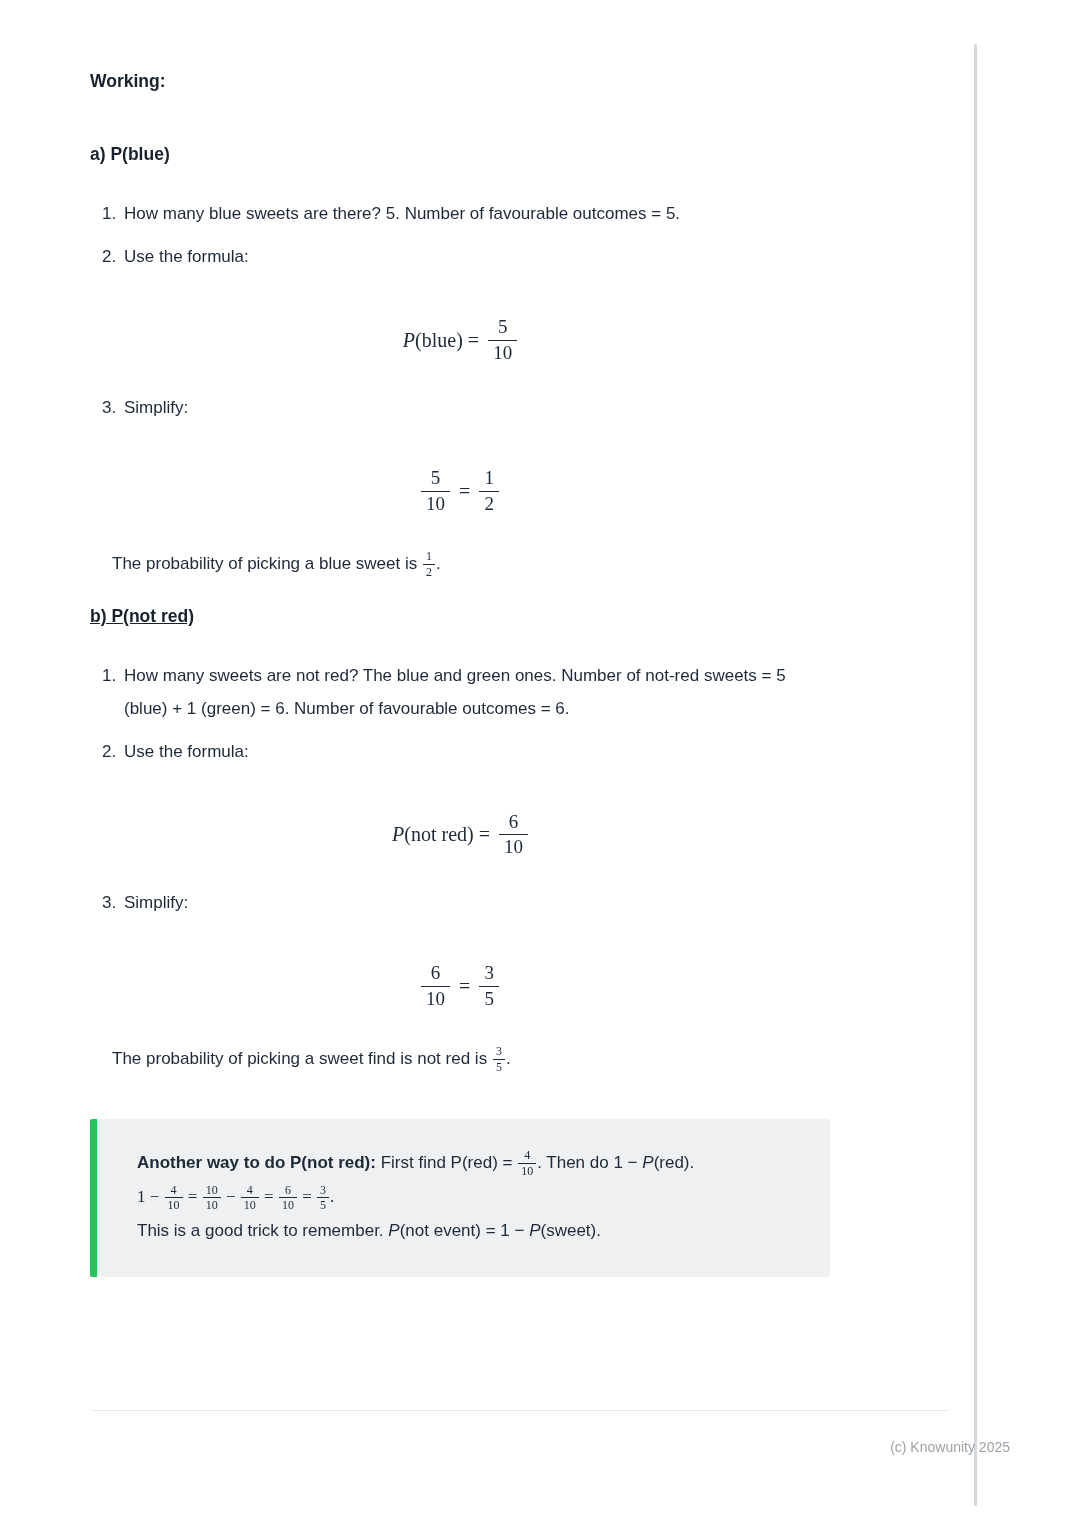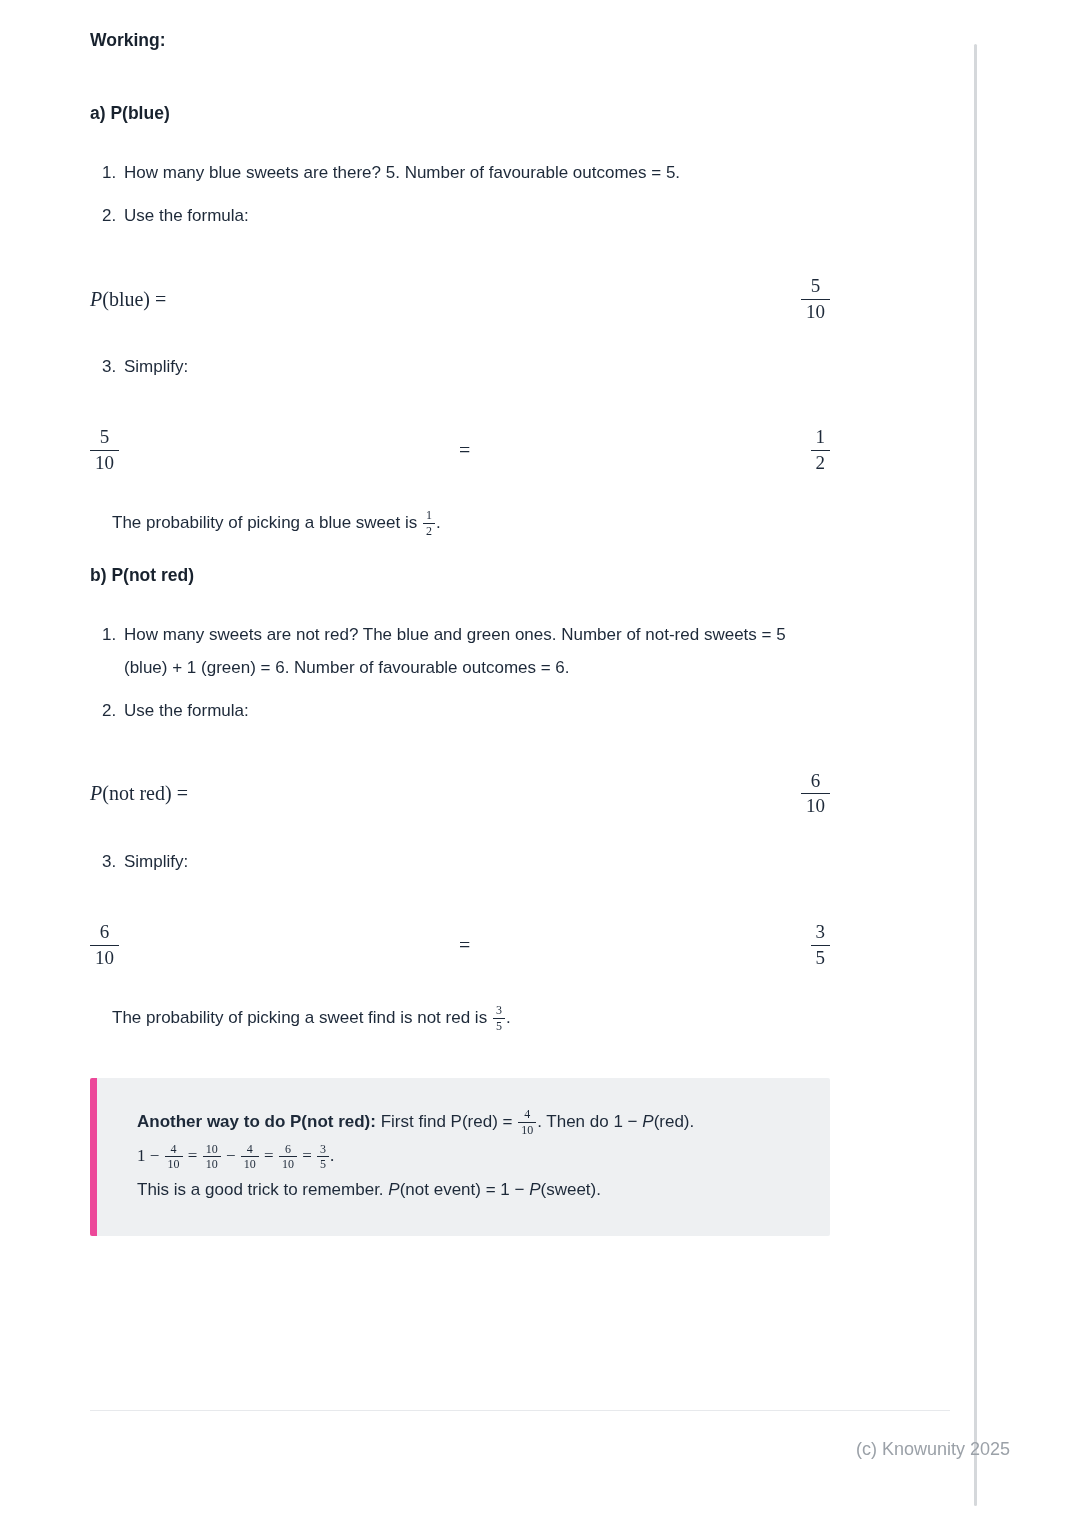--- a/index.html
+++ b/index.html
@@ -9,34 +9,34 @@
     font-family:"Liberation Sans", sans-serif;
     color:#1d2939;
     position:relative;
     overflow:hidden;
     font-size:17px;
   }
   .content {
     position:absolute;
     left:90px; top:0;
     width:740px;
-    padding-top:30px;
+    padding-top:71px;
   }
   .h-bold { font-size:17.5px; font-weight:700; color:#18222e; }
   .intro { margin-top:36px; line-height:37px; }
   .intro em { font-style:italic; }
   .part-heading { margin-top:52px; }
-  .part-heading.b { margin-top:26px; }
+  .part-heading.b { margin-top:26px;text-decoration:underline; }
   .list { margin-top:32px; }
   .li { display:flex; line-height:33px; margin-bottom:10px; }
   .li .n { flex:none; width:22px; margin-left:12px; }
   .li .t { flex:1; }
   .math-block {
     margin:42px 0 26px;
-    display:flex; justify-content:space-between; align-items:center;
+    display:flex; justify-content:center; align-items:center;
     gap:9px;
     font-family:"Liberation Serif", serif;
     font-size:20px;
   }
   .mi { font-style:italic; }
   .mr { font-family:"Liberation Serif", serif; }
   .dfrac {
     display:inline-flex; flex-direction:column; align-items:center;
     font-family:"Liberation Serif", serif;
     font-size:19px; line-height:1.3;
@@ -49,37 +49,37 @@
     font-size:12px; line-height:1.2;
     vertical-align:middle;
     margin:0 1px;
   }
   .ifrac .fnum, .ifrac .fden { padding:0 3px; display:block; text-align:center; }
   .ifrac .fden { border-top:1px solid #1d2939; }
   .conclusion { margin:30px 0 0 22px; line-height:33px; }
   .callout {
     margin-top:44px;
     background:#eef0f2;
-    border-left:7px solid #ec4899;
+    border-left:7px solid #22c55e;
     padding:26px 38px 28px 40px;
     line-height:36px;
     border-radius:2px;
   }
   .callout p { margin:0; }
   .callout .p1 { text-align:justify; }
   .serif { font-family:Liberation Sans, sans-serif; }
   .serif em { font-style:italic; }
   .mathline { font-family:"Liberation Serif", serif; line-height:32px; }
   .divider {
     position:absolute; left:90px; top:1410px;
     width:860px; height:1px; background:#e7e9ec;
   }
   .footer {
     position:absolute; right:70px; top:1439px;
-    font-size:18px; color:#9ba1a8;
+    font-size:14px; color:#9ba1a8;
   }
   .scrollbar {
     position:absolute; left:974px; top:44px;
     width:3px; height:1462px;
     background:#d5d8db; border-radius:2px;
   }
 </style>
 </head>
 <body>
 

